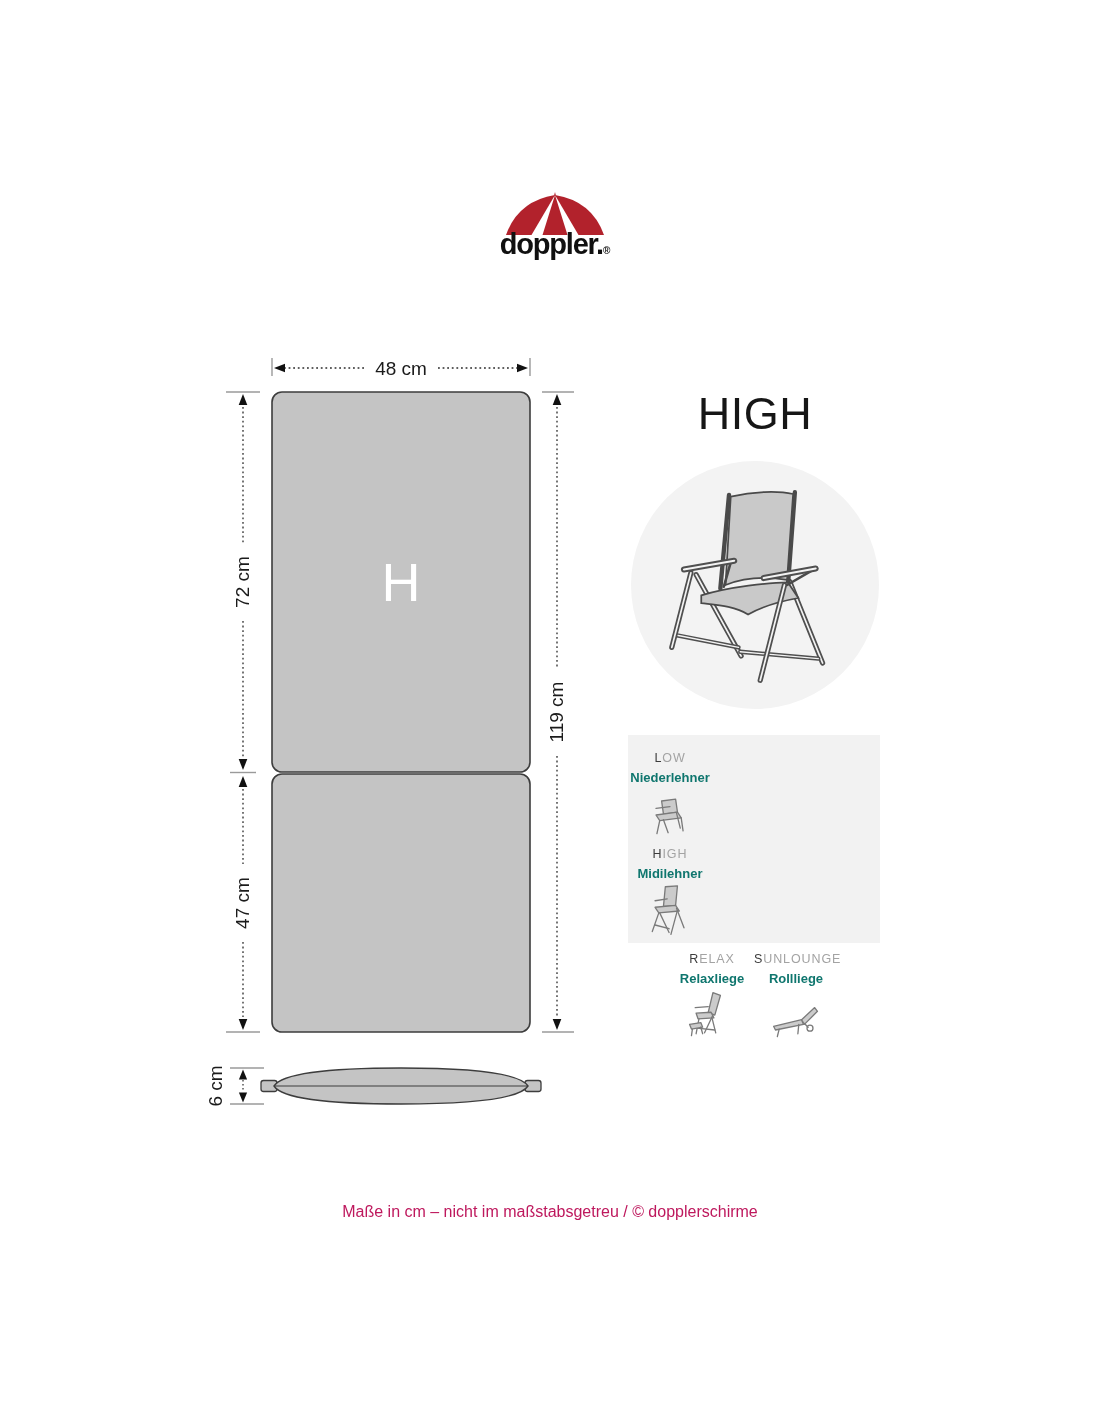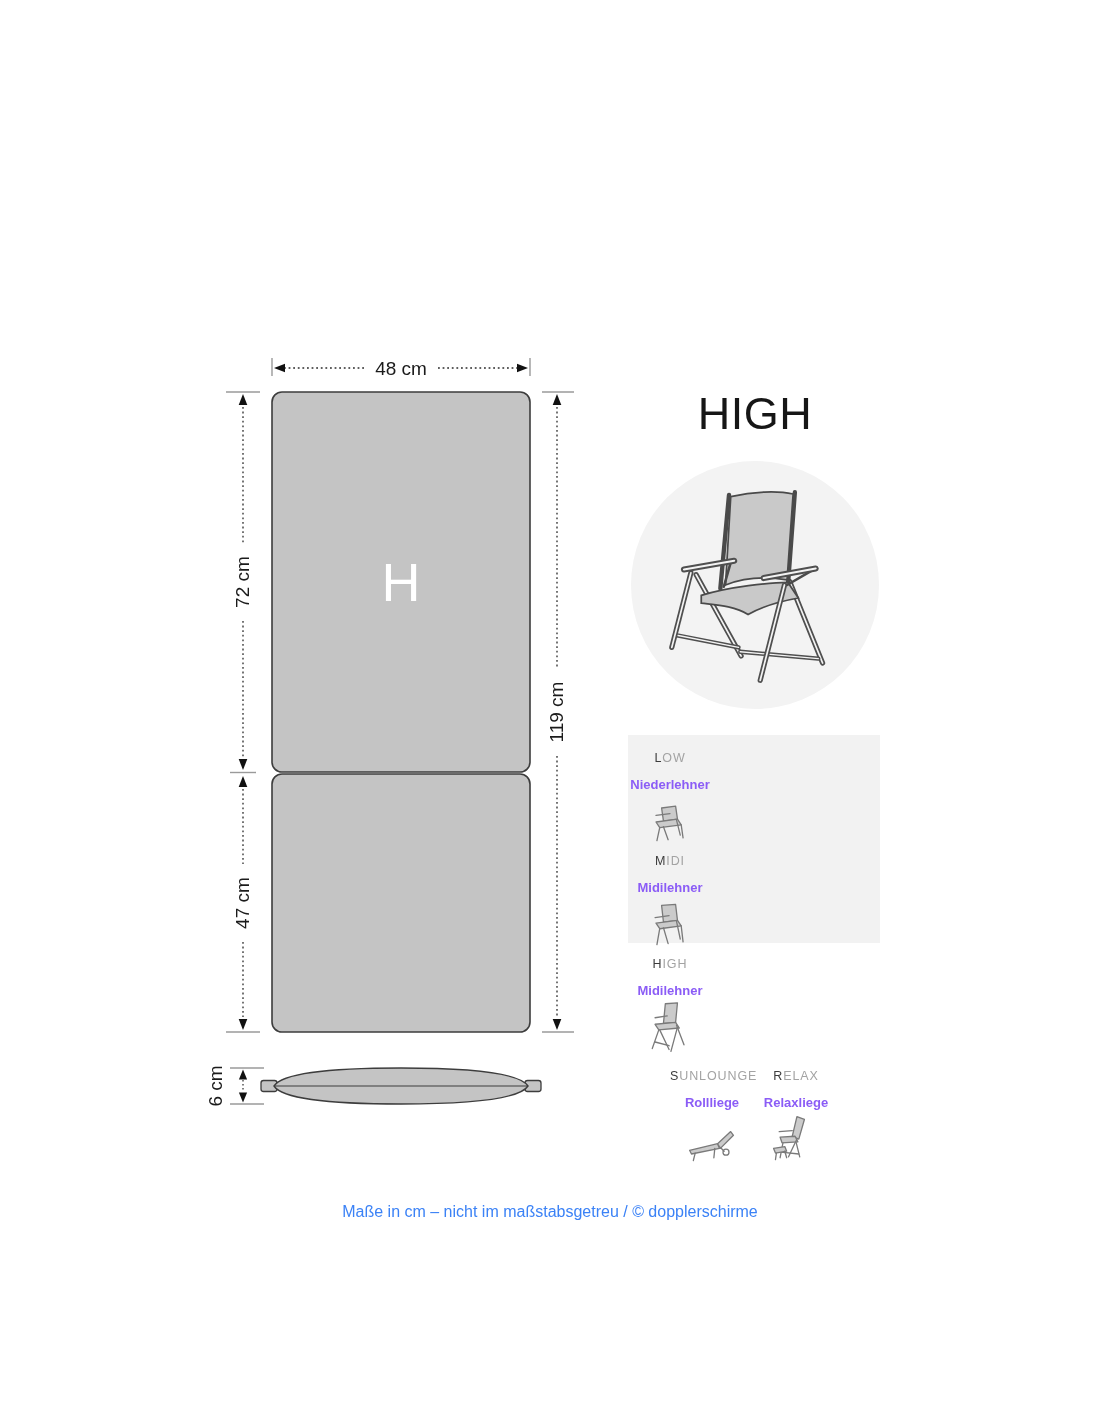--- a/index.html
+++ b/index.html
@@ -18,34 +18,43 @@
   .circle { left:631px; top:461px; width:248px; height:248px; border-radius:50%; background:#f3f3f3;
             display:flex; align-items:center; justify-content:center; }
 
   .panel { left:628px; top:735px; width:252px; height:208px; background:#f2f2f2; }
   .type-row { display:flex; justify-content:center; }
   .type-row.first { padding-top:16px;flex-direction:column; }
   .type-row.second { padding-top:9px; }
   .type { width:84px; text-align:center; }
   .type-code { font-size:12.5px; letter-spacing:0.9px; color:#a3a3a3; }
   .type-code .initial { color:#3c3c3c; }
-  .type-name { font-size:13px; font-weight:bold; color:#8b5cf6; margin-top:12px; }
+  .type-name { font-size:13px; font-weight:bold; color:#0f766e; margin-top:5px; }
   .type-icon { margin-top:2px; }
 
-  .footer { left:0; top:1203px; width:1100px; text-align:center; font-size:16px; color:#3b82f6; }
+  .footer { left:0; top:1203px; width:1100px; text-align:center; font-size:16px; color:#be185d; }
 
   
   .dim-text { font-size:19px; fill:#1b1b1b; }
   .cushion-letter-text { font-size:54px; fill:#ffffff; font-weight:300; }
 </style>
 </head>
 <body>
 
 <div class="canvas">
 
+  <div class="abs logo">
+    <svg class="umbrella" width="102" height="44" viewBox="0 0 100 44">
+      <polygon points="48.4,6 51.6,6 50,0" fill="#b2222c"></polygon>
+      <path d="M1,43 Q13,9 50,3 Q87,9 99,43 Z" fill="#b2222c"></path>
+      <polygon points="50,3 26.5,43 37.5,43" fill="#ffffff"></polygon>
+      <polygon points="50,3 62.5,43 73.5,43" fill="#ffffff"></polygon>
+    </svg>
+    <div class="wordmark"><span>doppler.</span><span class="reg">®</span></div>
+  </div>
 
   <svg class="abs" style="left:190px; top:340px;" width="400" height="790" viewBox="0 0 400 790">
 
     <rect x="82" y="52" width="258" height="380" rx="10" fill="#c4c4c4" stroke="#3d3d3d" stroke-width="1.6"></rect>
     <rect x="82" y="434" width="258" height="258" rx="10" fill="#c4c4c4" stroke="#3d3d3d" stroke-width="1.6"></rect>
     <text x="211" y="261" text-anchor="middle" class="cushion-letter-text">H</text>
 
     <g>
       <path d="M82,18 V36 M340,18 V36" stroke="#9a9a9a" stroke-width="1.4" fill="none"></path>
       <path d="M94,28 H174" stroke="#2b2b2b" stroke-width="1.3" stroke-dasharray="1.8,2.8" fill="none"></path>
@@ -168,88 +177,73 @@
             <path d="M15,23 L30,21"></path>
             <path d="M15,30 L38,27 L42,33 L19,36 Z" fill="#cbcbcb"></path>
             <path d="M19,36 L16,50"></path>
               <path d="M42,33 L44,47"></path>
             <path d="M37,28 L41,44"></path>
               <path d="M23,35 L28,49"></path>
           </g>
         </svg>
       </div>
 
-      <div class="type">
-        <div class="type-code"><span class="initial">M</span><span>IDI</span></div>
-        <div class="type-name">Midilehner</div>
-        <svg class="type-icon" width="56" height="56" viewBox="0 0 60 60">
-          <g stroke="#7a7a7a" stroke-width="1.4" fill="none" stroke-linecap="round" stroke-linejoin="round">
-            <path d="M21,9 L36,8 L38,25 L23,27 Z" fill="#cbcbcb"></path>
-            <path d="M14,22 L29,20"></path>
-            <path d="M15,28 L38,25 L42,31 L19,34 Z" fill="#cbcbcb"></path>
-            <path d="M19,34 L16,51"></path>
-              <path d="M42,31 L44,48"></path>
-            <path d="M37,26 L41,45"></path>
-              <path d="M23,33 L28,50"></path>
-          </g>
-        </svg>
-      </div>
 
       <div class="type">
         <div class="type-code"><span class="initial">H</span><span>IGH</span></div>
         <div class="type-name">Midilehner</div>
         <svg class="type-icon" width="56" height="56" viewBox="0 0 60 60">
           <g stroke="#7a7a7a" stroke-width="1.4" fill="none" stroke-linecap="round" stroke-linejoin="round">
             <path d="M25,4 L38,3 L36,24 L23,25 Z" fill="#cbcbcb"></path>
             <path d="M14,19 L27,17"></path>
             <path d="M14,26 L36,24 L40,30 L18,32 Z" fill="#cbcbcb"></path>
             <path d="M18,32 L11,52"></path>
               <path d="M19,32 L29,53"></path>
             <path d="M38,29 L31,55"></path>
               <path d="M37,27 L45,48"></path>
             <path d="M14,45 L29,49"></path>
           </g>
         </svg>
       </div>
 
     </div>
     <div class="type-row second">
-
-      <div class="type">
-        <div class="type-code"><span class="initial">S</span><span>UNLOUNGE</span></div>
-        <div class="type-name">Rollliege</div>
-        <svg class="type-icon" width="56" height="56" viewBox="0 0 60 60">
-          <g stroke="#7a7a7a" stroke-width="1.4" fill="none" stroke-linecap="round" stroke-linejoin="round">
-            <path d="M6,41 L36,34 L38,39 L8,45 Z" fill="#cbcbcb"></path>
-            <path d="M36,34 L50,21 L53,25 L39,39 Z" fill="#cbcbcb"></path>
-            <path d="M12,44 L10,52"></path>
-              <path d="M33,39 L32,49"></path>
-            <path d="M39,38 L43,42"></path>
-            <circle cx="45" cy="43" r="3.2"></circle>
-          </g>
-        </svg>
-      </div>
 
       <div class="type">
         <div class="type-code"><span class="initial">R</span><span>ELAX</span></div>
         <div class="type-name">Relaxliege</div>
         <svg class="type-icon" width="56" height="56" viewBox="0 0 60 60">
           <g stroke="#7a7a7a" stroke-width="1.4" fill="none" stroke-linecap="round" stroke-linejoin="round">
             <path d="M31,5 L39,8 L33,29 L26,26 Z" fill="#cbcbcb"></path>
             <path d="M12,21 L26,20"></path>
             <path d="M13,27 L29,26 L32,32 L15,33 Z" fill="#cbcbcb"></path>
             <path d="M16,33 L13,49"></path>
               <path d="M30,32 L34,48"></path>
             <path d="M31,29 L22,48"></path>
               <path d="M14,43 L33,45"></path>
             <path d="M6,39 L18,37 L20,42 L8,44 Z" fill="#cbcbcb"></path>
             <path d="M9,44 L8,51"></path>
               <path d="M18,42 L20,49"></path>
           </g>
         </svg>
       </div>
 
+      <div class="type">
+        <div class="type-code"><span class="initial">S</span><span>UNLOUNGE</span></div>
+        <div class="type-name">Rollliege</div>
+        <svg class="type-icon" width="56" height="56" viewBox="0 0 60 60">
+          <g stroke="#7a7a7a" stroke-width="1.4" fill="none" stroke-linecap="round" stroke-linejoin="round">
+            <path d="M6,41 L36,34 L38,39 L8,45 Z" fill="#cbcbcb"></path>
+            <path d="M36,34 L50,21 L53,25 L39,39 Z" fill="#cbcbcb"></path>
+            <path d="M12,44 L10,52"></path>
+              <path d="M33,39 L32,49"></path>
+            <path d="M39,38 L43,42"></path>
+            <circle cx="45" cy="43" r="3.2"></circle>
+          </g>
+        </svg>
+      </div>
+
     </div>
   </div>
 
   <div class="abs footer">Maße in cm – nicht im maßstabsgetreu / © dopplerschirme</div>
 
 </div>
 
 </body></html>

